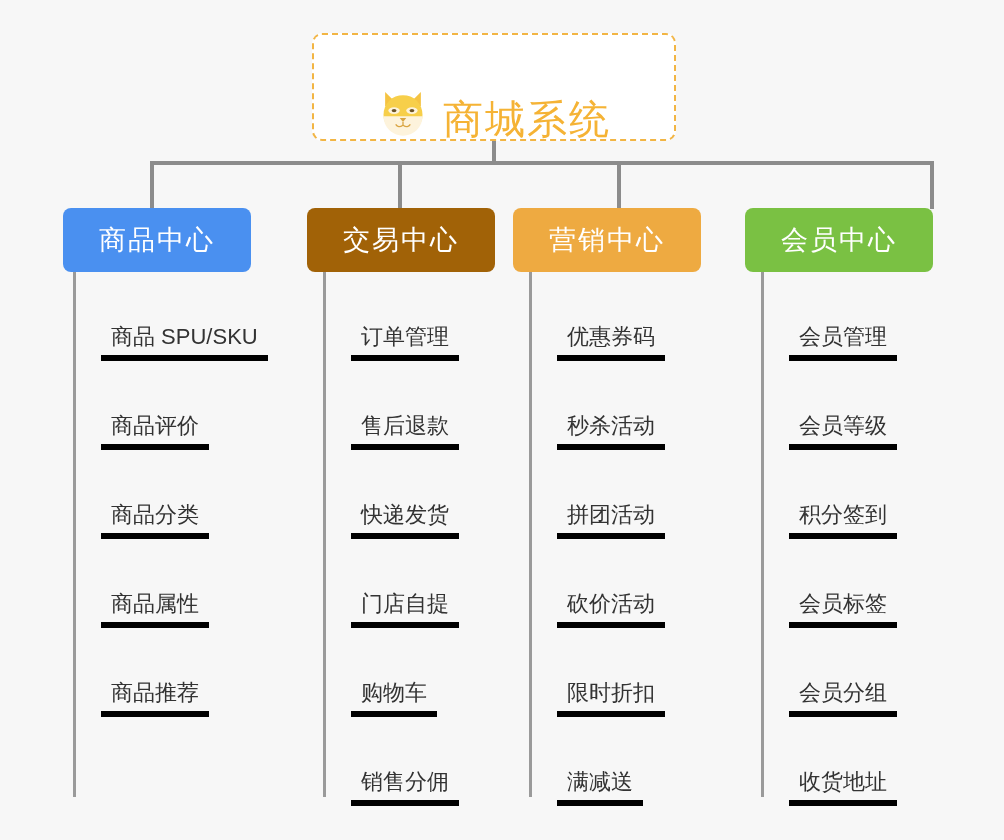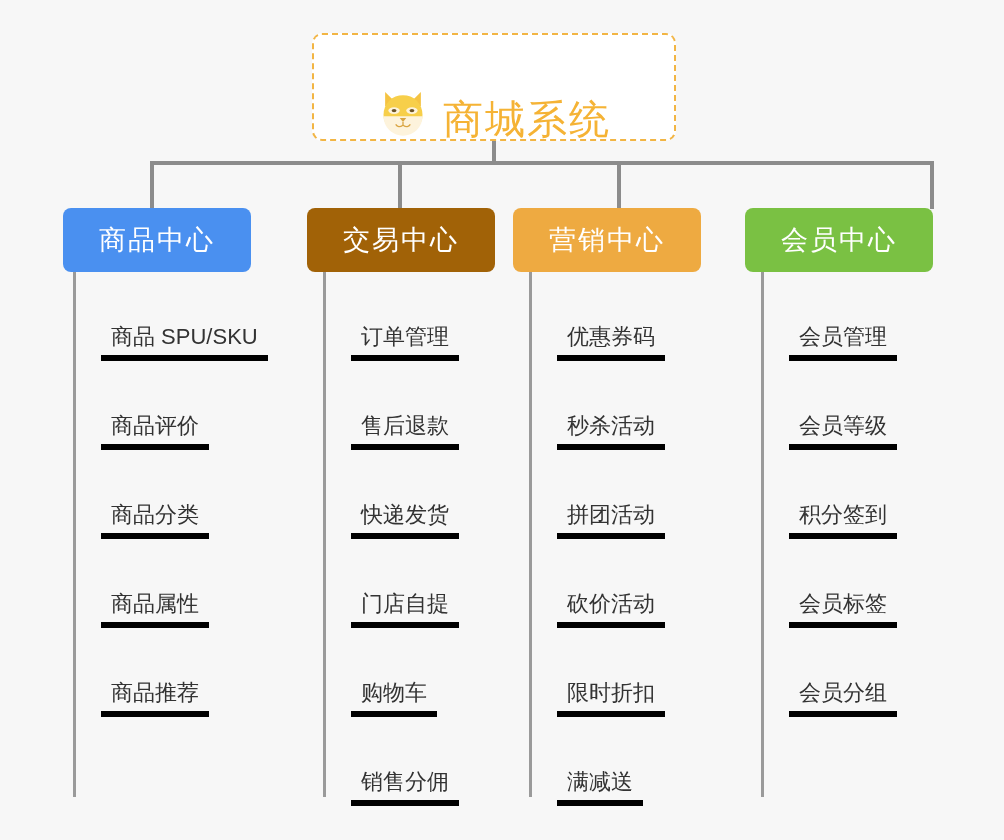--- a/index.html
+++ b/index.html
@@ -259,16 +259,19 @@
         </div>
       <div class="leaf">
           <span class="leaf-label">积分签到</span>
         </div>
       <div class="leaf">
           <span class="leaf-label">会员标签</span>
         </div>
       <div class="leaf">
           <span class="leaf-label">会员分组</span>
         </div>
+      <div class="leaf">
+          <span class="leaf-label">收货地址</span>
+        </div>
     </div>
   </div>
 
 </div>
 
 </body></html>

